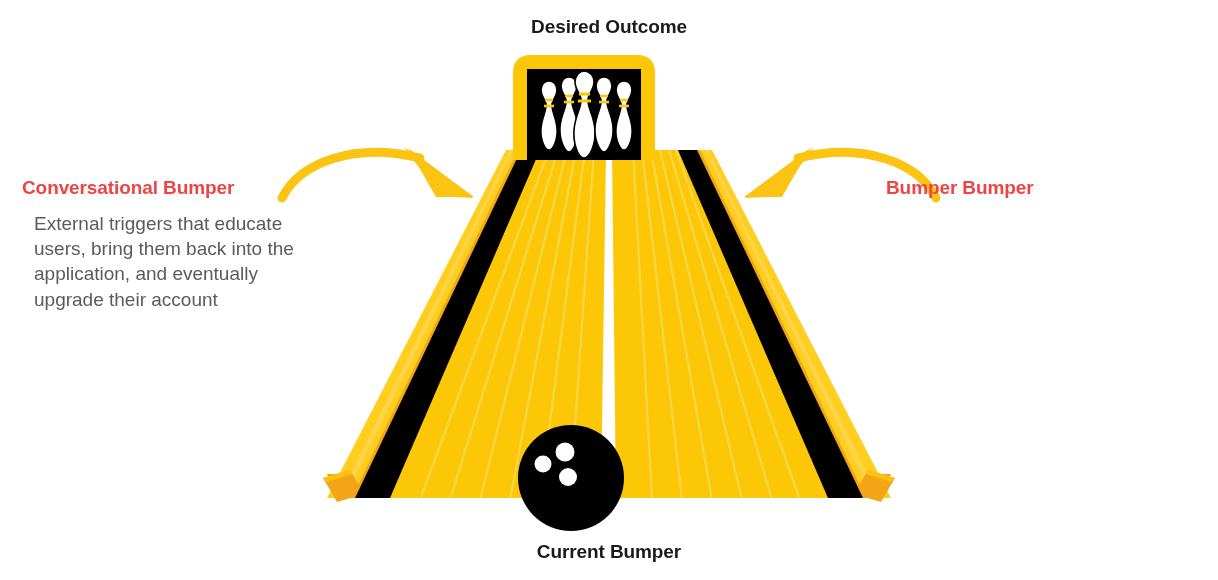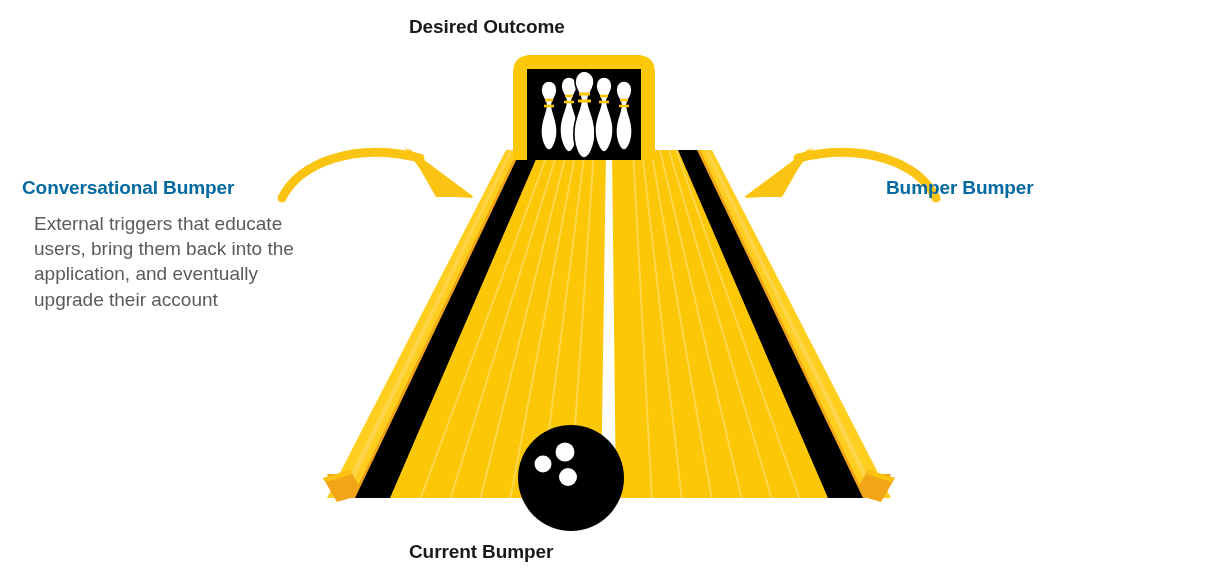--- a/index.html
+++ b/index.html
@@ -11,30 +11,30 @@
     position:relative;
   }
   .stage{position:absolute;left:0;top:0;width:1218px;height:580px;}
   svg.scene{position:absolute;left:0;top:0;width:1218px;height:580px;display:block;}
 
   .label-block{position:absolute;}
   .block-left{left:22px;top:178px;width:310px;}
   .block-right{left:886px;top:178px;width:320px;}
 
   .blk-title{
-    font-size:19px;font-weight:bold;color:#0369a1;
+    font-size:19px;font-weight:bold;color:#ef4444;
     letter-spacing:-0.1px;margin:0 0 9px 0;line-height:1.1;
   }
   .blk-body{
     font-size:19px;color:#5a5b5d;line-height:1.33;
     font-weight:normal;margin:12px;
   }
   .caption{
     position:absolute;font-size:19px;font-weight:bold;color:#1a1a1a;
-    letter-spacing:-0.1px;
+    text-align:center;letter-spacing:-0.1px;
   }
   .cap-top{left:409px;top:16px;width:400px;}
   .cap-bottom{left:409px;top:541px;width:400px;}
 </style>
 </head>
 <body>
 
 <div class="stage">
 
   <svg class="scene" viewBox="0 0 1218 580">

